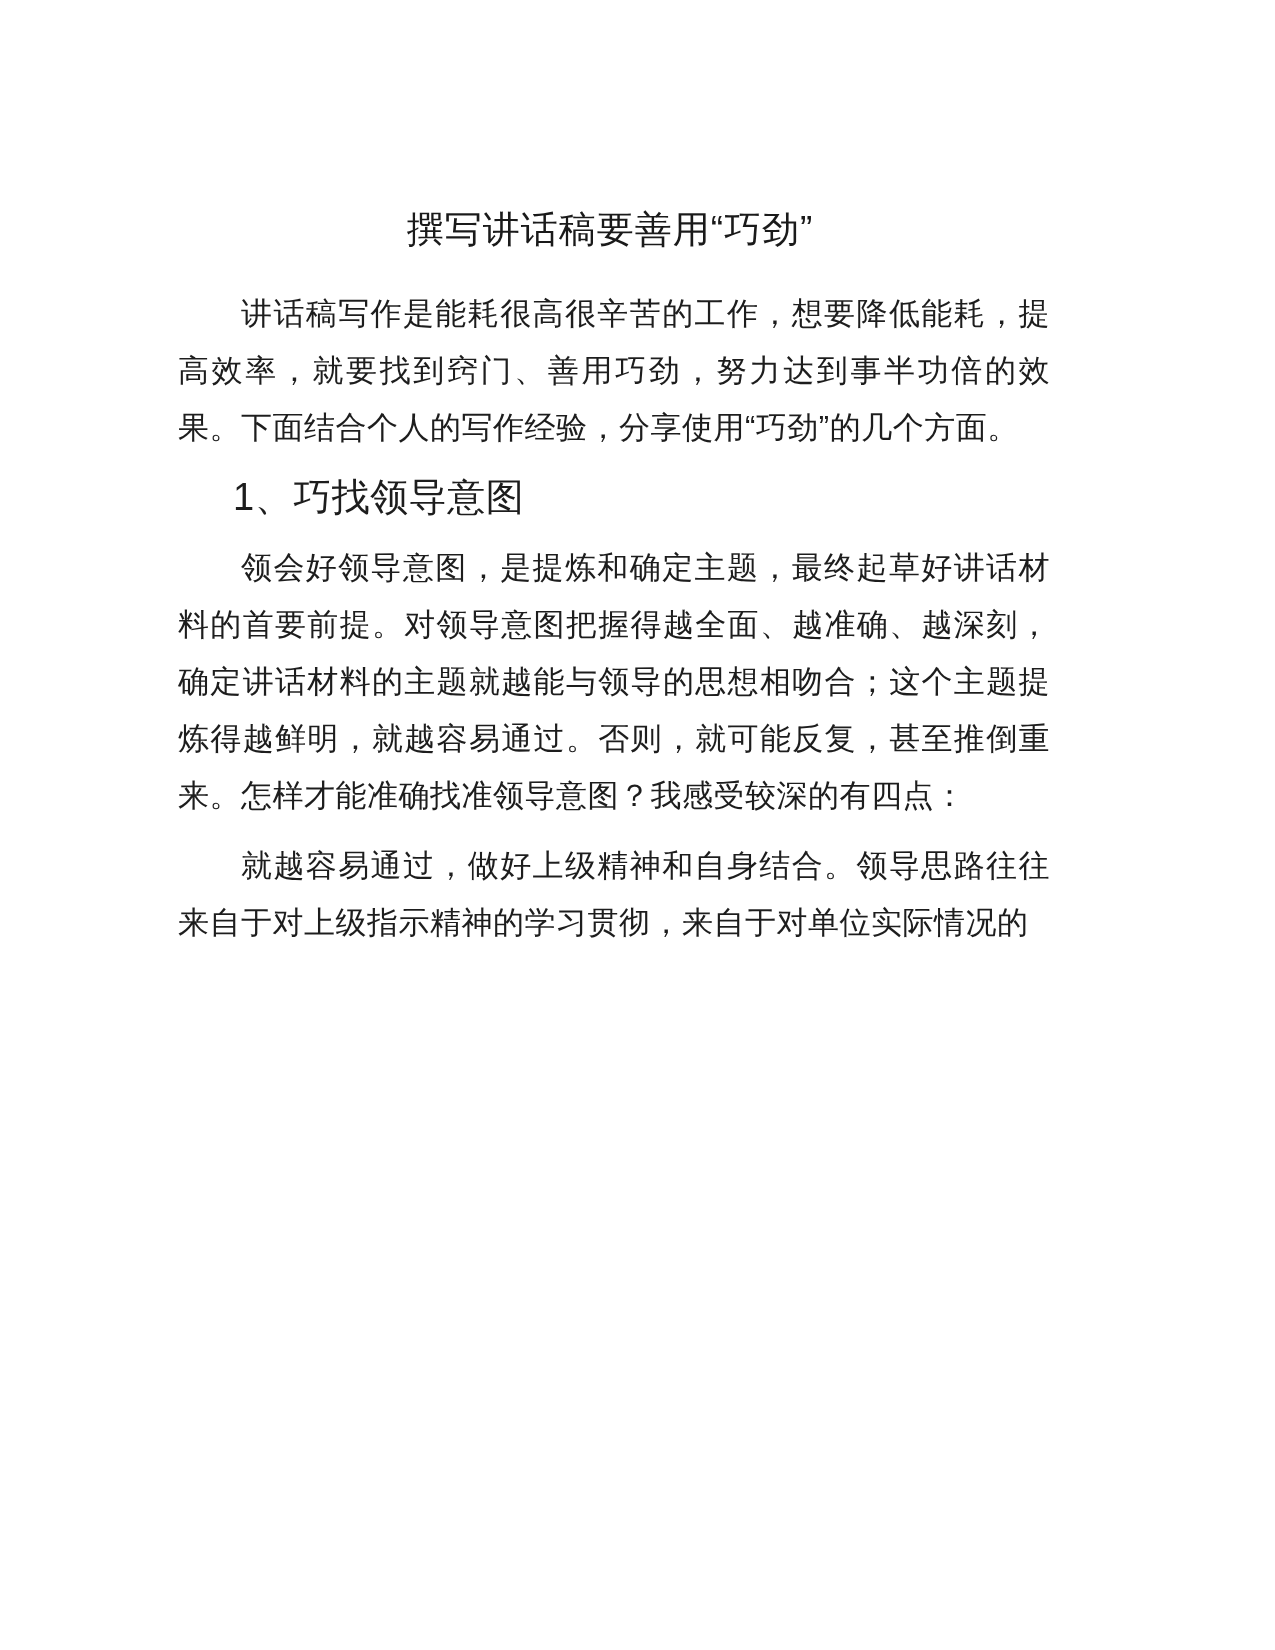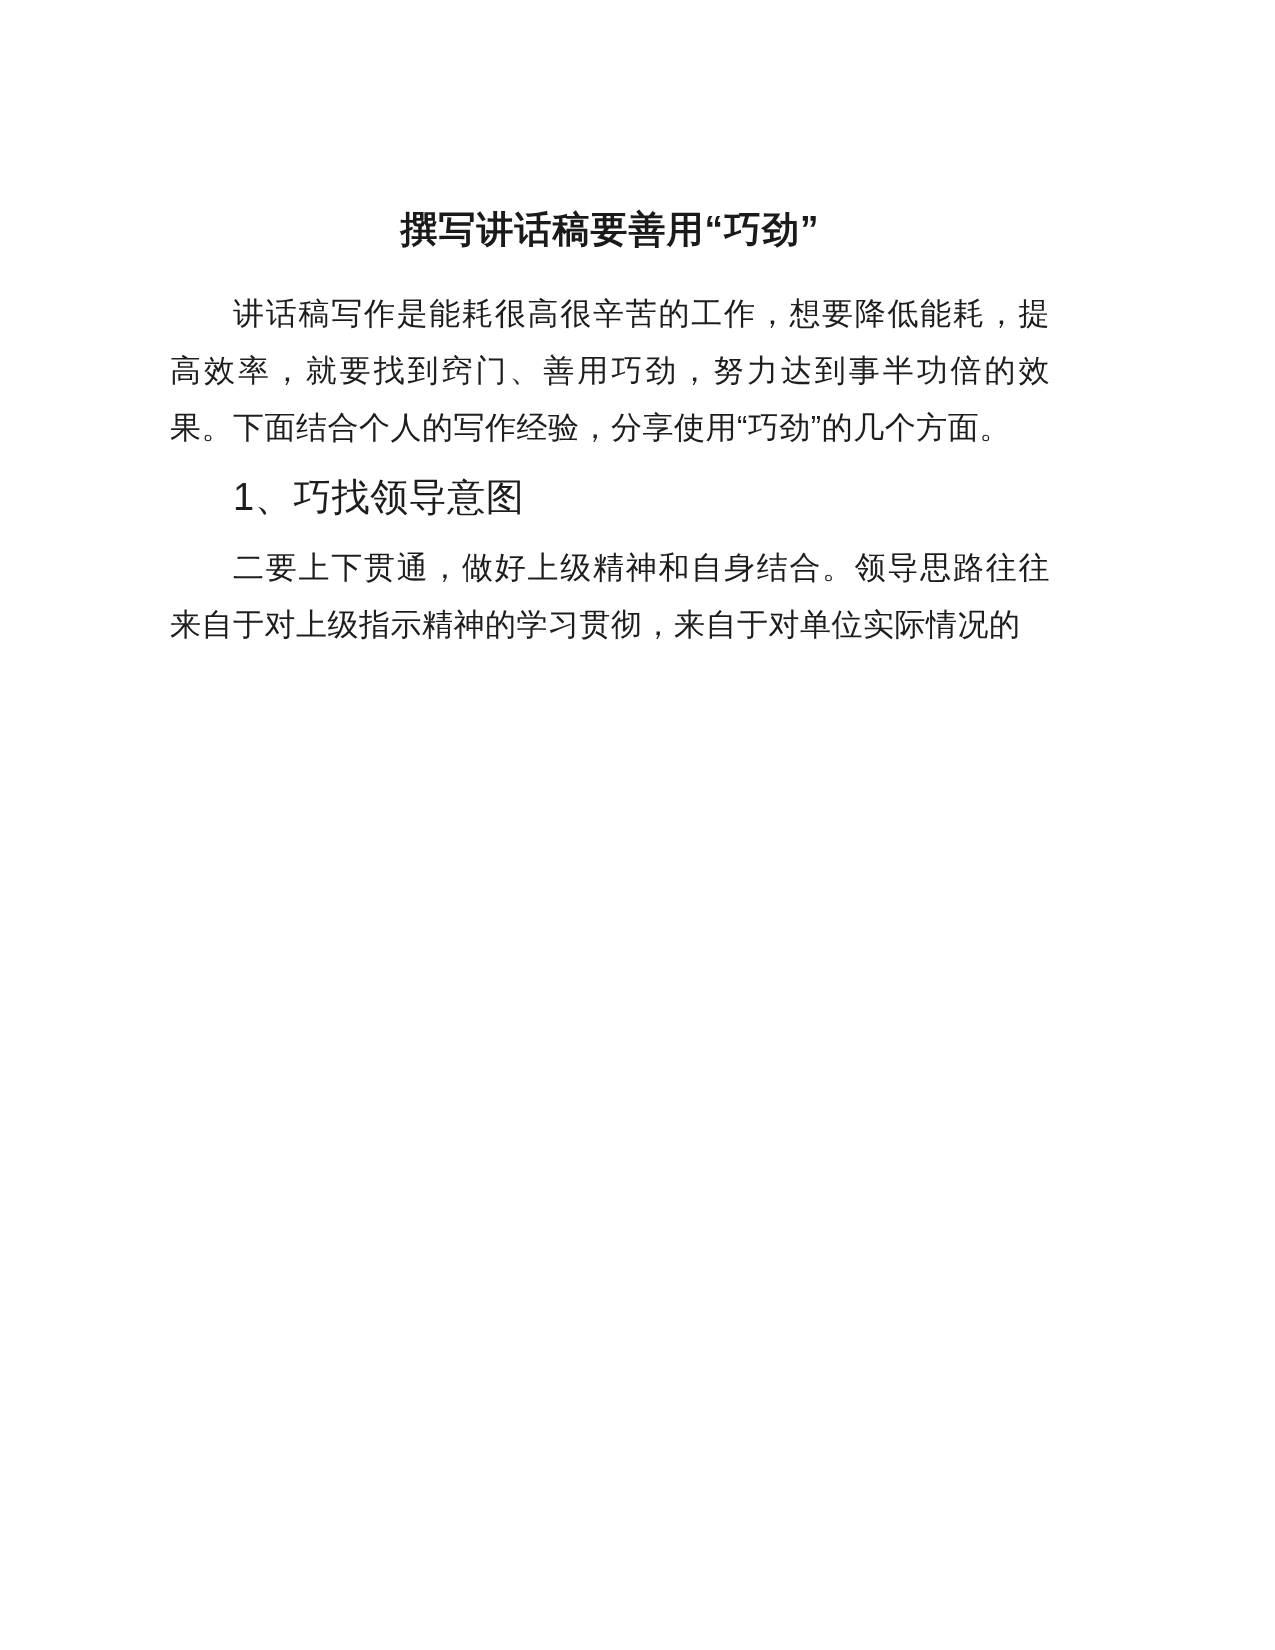--- a/index.html
+++ b/index.html
@@ -18,27 +18,27 @@
     box-sizing: border-box;
     width: 1275px;
     height: 1650px;
     padding: 205px 225px 120px 170px;
     background: #ffffff;
   }
   .doc-title {
     margin: 0 0 30px 0;
     font-size: 37px;
     line-height: 50px;
-    font-weight: 700;
+    font-weight: 400;
     text-align: center;
     letter-spacing: 1px;
     color: #1a1a1a;
   }
   .para {
-    margin: 0 0 13px 0;
+    margin: 0 0 13px 8px;
     font-size: 31px;
     line-height: 57px;
     text-align: justify;
     text-indent: 63px;
     letter-spacing: 0.5px;
     color: #1d1d1d;
     word-break: break-all;
   }
   .section-heading {
     margin: 0 0 13px 0;
@@ -52,16 +52,17 @@
 </head>
 <body>
 
 <div class="page">
   <h1 class="doc-title">撰写讲话稿要善用“巧劲”</h1>
 
   <p class="para">讲话稿写作是能耗很高很辛苦的工作，想要降低能耗，提高效率，就要找到窍门、善用巧劲，努力达到事半功倍的效果。下面结合个人的写作经验，分享使用“巧劲”的几个方面。</p>
 
   <p class="section-heading">1、巧找领导意图</p>
 
+  <p class="para">领会好领导意图，是提炼和确定主题，最终起草好讲话材料的首要前提。对领导意图把握得越全面、越准确、越深刻，确定讲话材料的主题就越能与领导的思想相吻合；这个主题提炼得越鲜明，就越容易通过。否则，就可能反复，甚至推倒重来。怎样才能准确找准领导意图？我感受较深的有四点：</p>
 
 
-  <p class="para">二要上下贯通，做好上级精神和自身结合。领导思路往往来自于对上级指示精神的学习贯彻，来自于对单位实际情况的</p>
+  <p class="para">就越容易通过，做好上级精神和自身结合。领导思路往往来自于对上级指示精神的学习贯彻，来自于对单位实际情况的</p>
 </div>
 
 </body></html>

